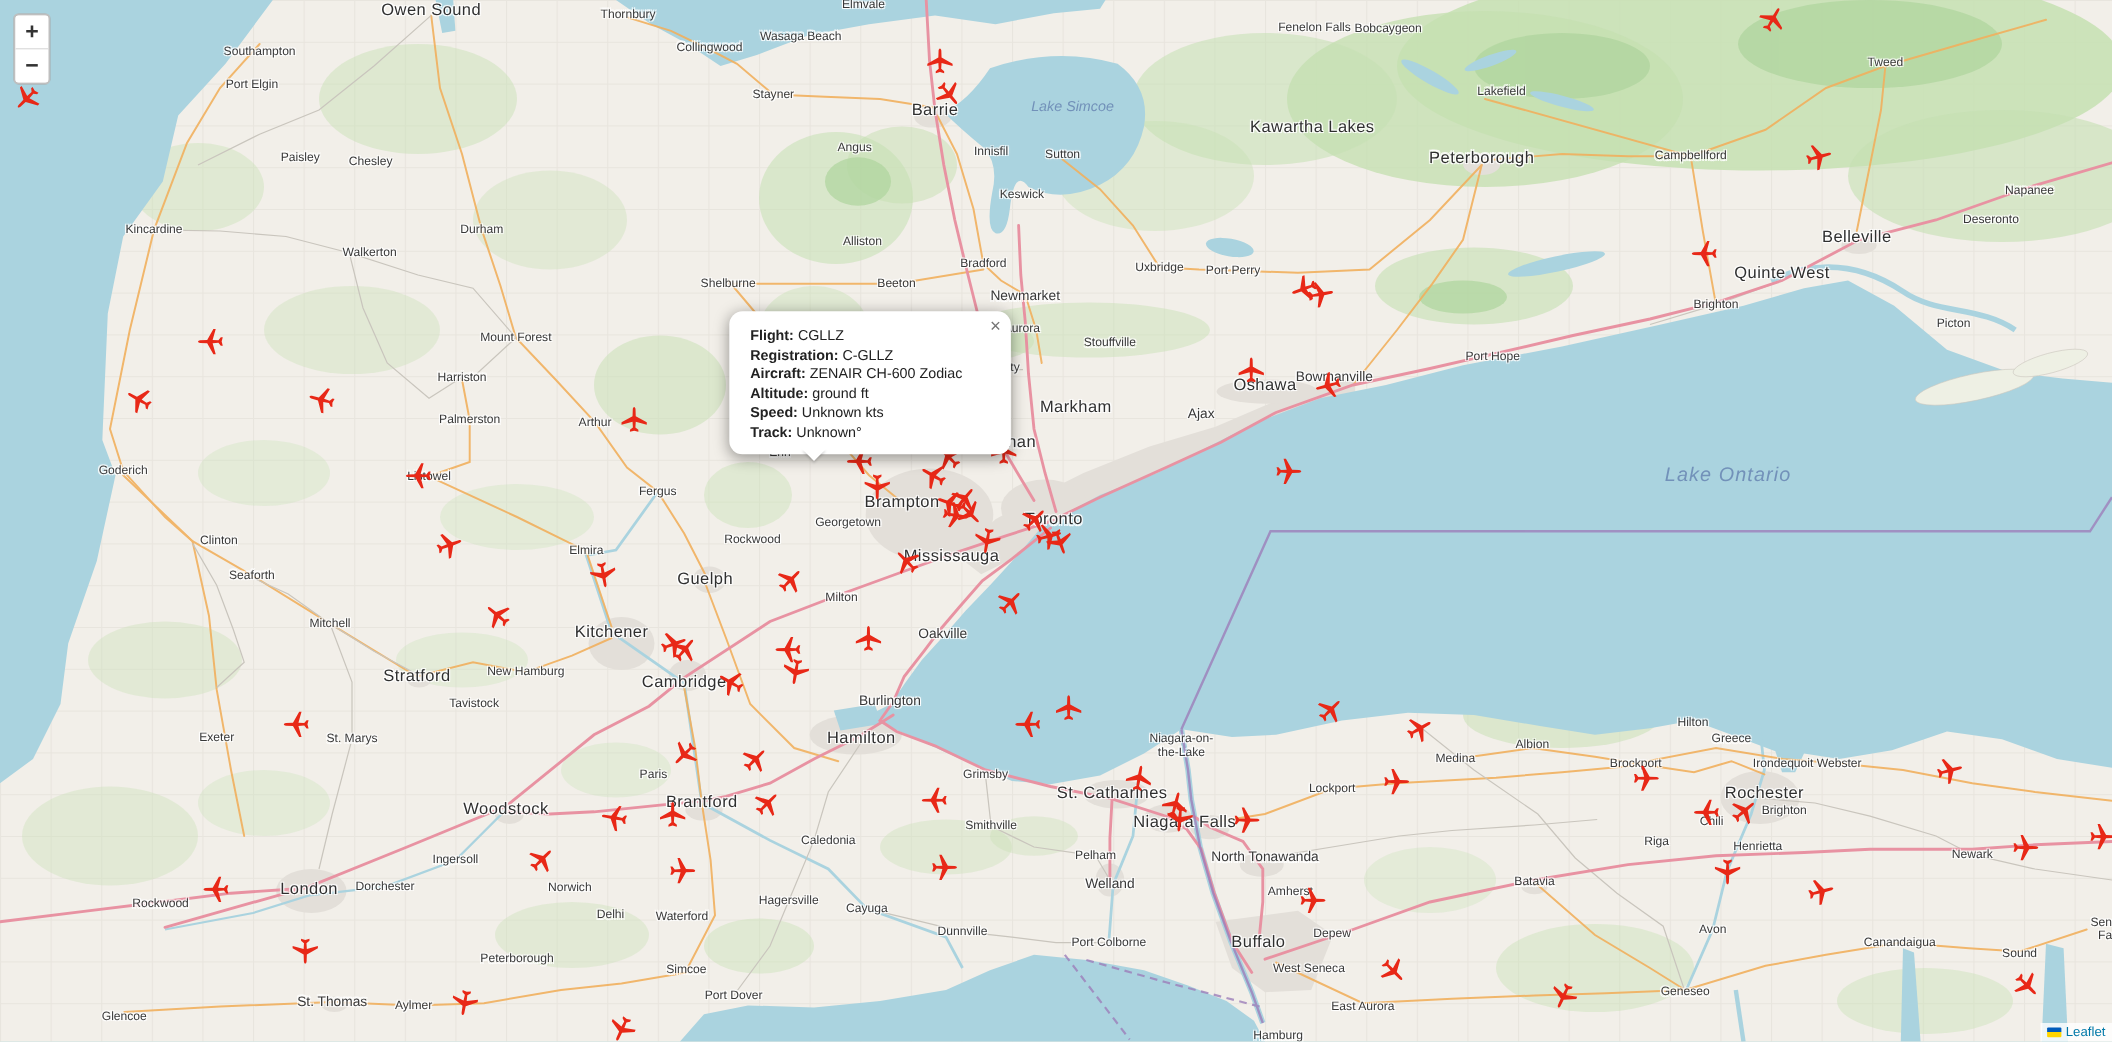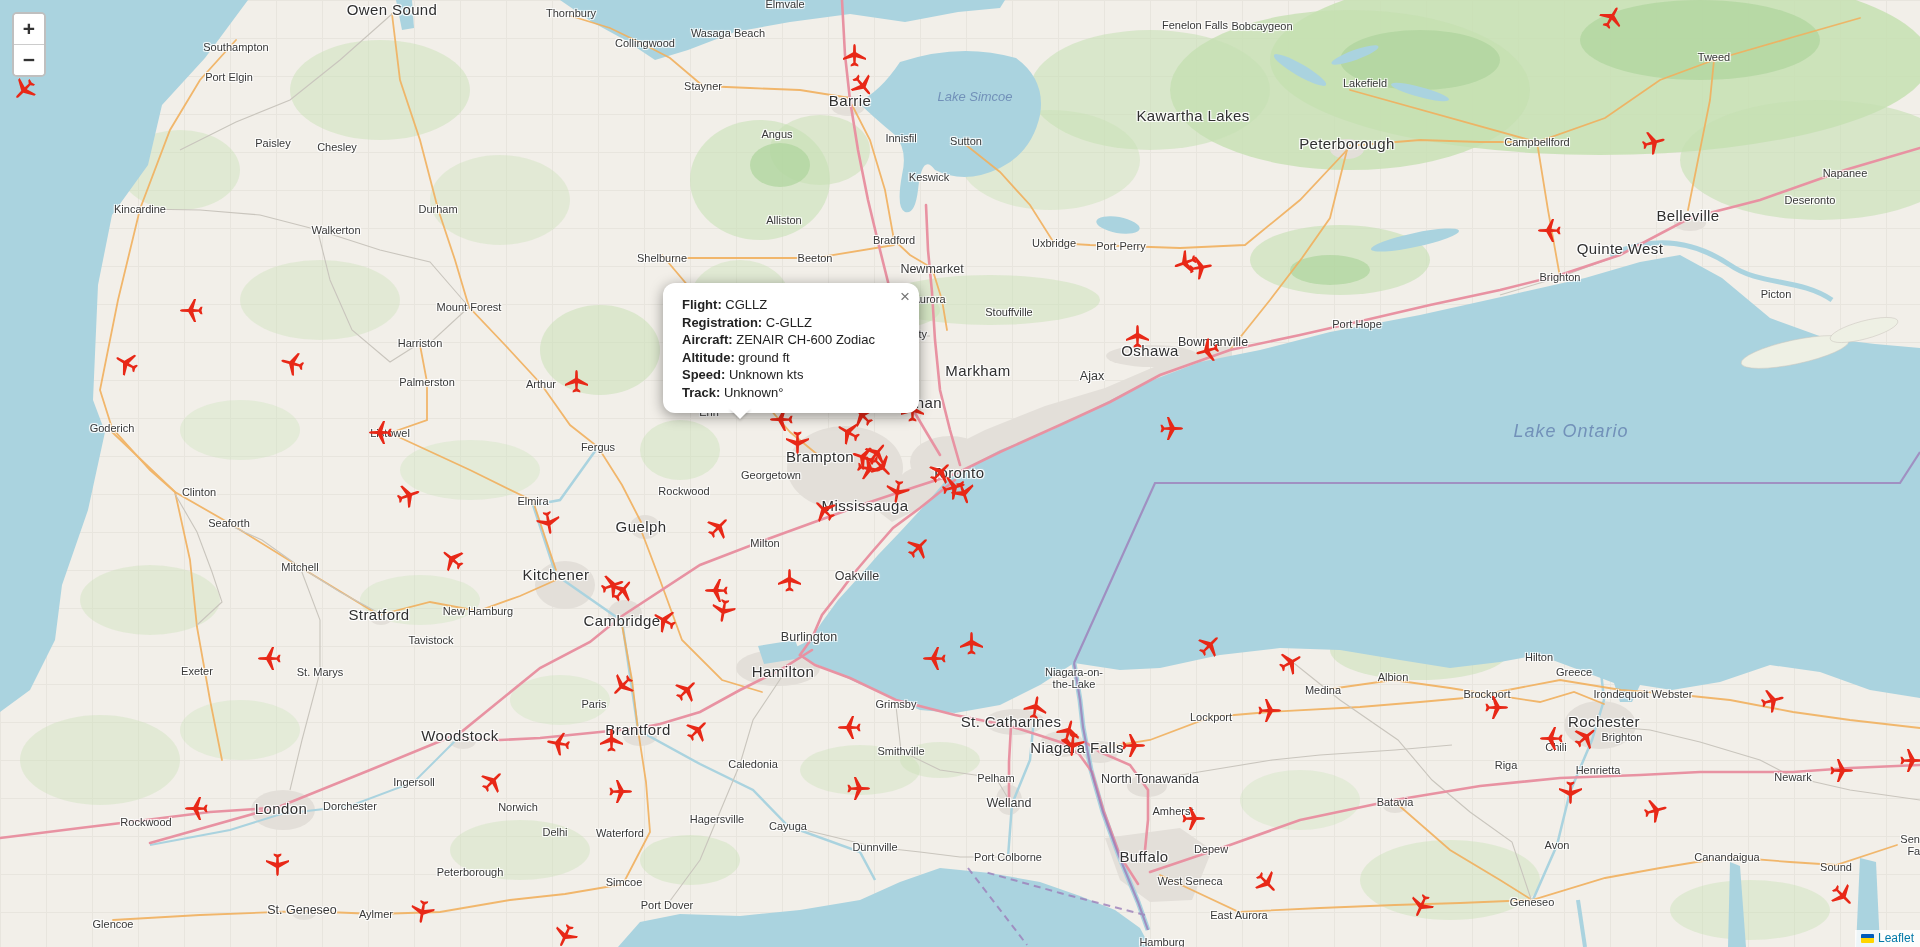--- a/index.html
+++ b/index.html
@@ -335,21 +335,21 @@
       <div class="lbl lg" style="left: 638px; top: 730px;">Brantford</div>
       <div class="lbl sm" style="left: 414px; top: 782px;">Ingersoll</div>
       <div class="lbl sm" style="left: 518px; top: 807px;">Norwich</div>
       <div class="lbl sm" style="left: 350px; top: 806px;">Dorchester</div>
       <div class="lbl lg" style="left: 281px; top: 809px;">London</div>
       <div class="lbl sm" style="left: 146px; top: 822px;">Rockwood</div>
       <div class="lbl sm" style="left: 470px; top: 872px;">Peterborough</div>
       <div class="lbl sm" style="left: 555px; top: 832px;">Delhi</div>
       <div class="lbl sm" style="left: 620px; top: 833px;">Waterford</div>
       <div class="lbl sm" style="left: 624px; top: 882px;">Simcoe</div>
-      <div class="lbl md" style="left: 302px; top: 911px;">St. Geneseo</div>
+      <div class="lbl md" style="left: 302px; top: 911px;">St. Thomas</div>
       <div class="lbl sm" style="left: 376px; top: 914px;">Aylmer</div>
       <div class="lbl sm" style="left: 113px; top: 924px;">Glencoe</div>
       <div class="lbl sm" style="left: 1539px; top: 657px;">Hilton</div>
       <div class="lbl sm" style="left: 1574px; top: 672px;">Greece</div>
       <div class="lbl sm" style="left: 1621px; top: 694px;">Irondequoit</div>
       <div class="lbl sm" style="left: 1672px; top: 694px;">Webster</div>
       <div class="lbl sm" style="left: 1323px; top: 690px;">Medina</div>
       <div class="lbl sm" style="left: 1393px; top: 677px;">Albion</div>
       <div class="lbl sm" style="left: 1487px; top: 694px;">Brockport</div>
       <div class="lbl lg" style="left: 1604px; top: 722px;">Rochester</div>

